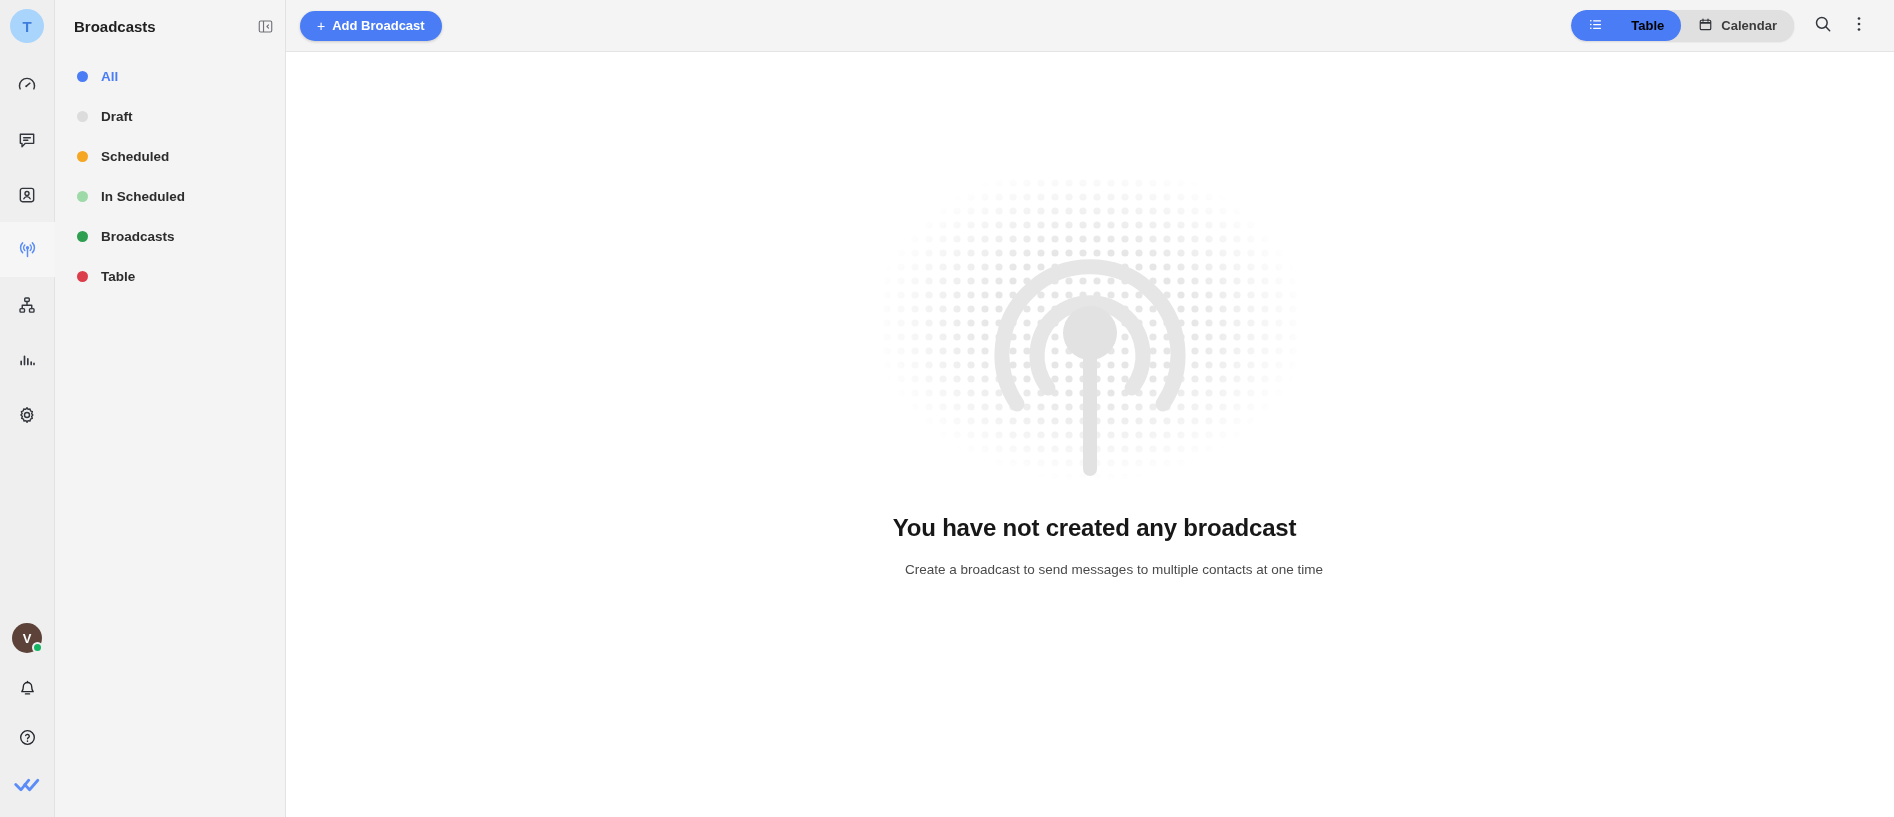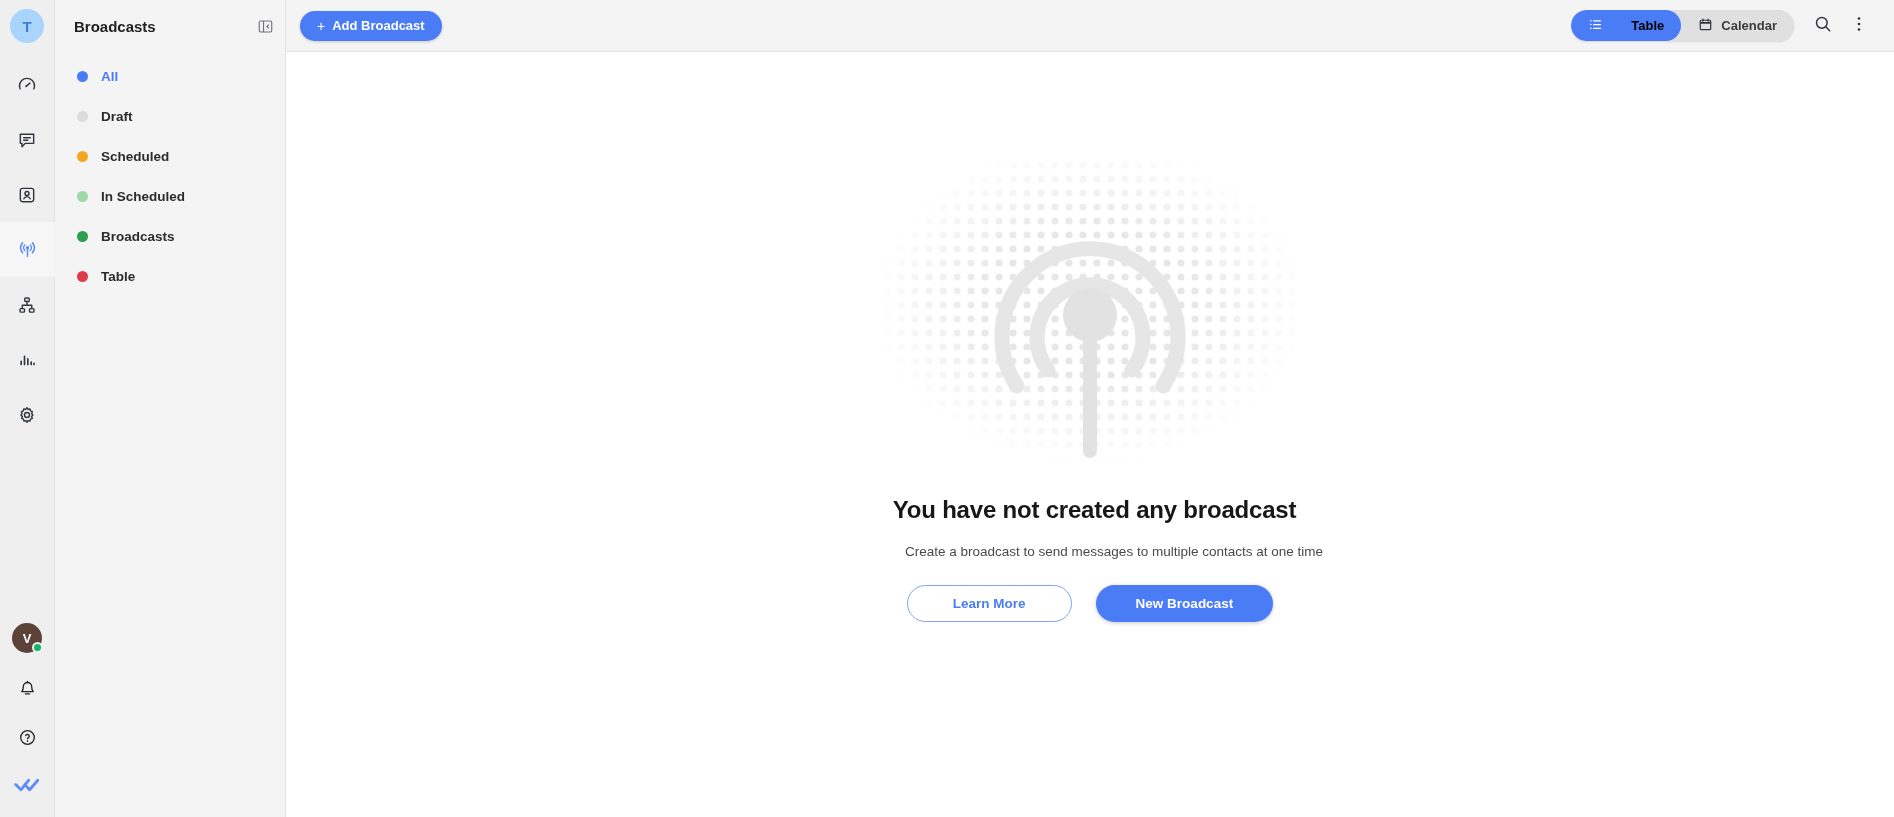--- a/index.html
+++ b/index.html
@@ -391,19 +391,15 @@
           </g>
 
           <rect x="203" y="155" width="14" height="145" rx="7" fill="#e2e2e2"></rect>
           <circle cx="210" cy="157" r="27" fill="#e2e2e2"></circle>
         </svg>
       </div>
 
       <div class="empty-title">You have not created any broadcast</div>
       <div class="empty-sub">Create a broadcast to send messages to multiple contacts at one time</div>
 
-      <div class="empty-actions">
-        <button class="btn-outline">Learn More</button>
-        <button class="btn-filled">New Broadcast</button>
-      </div>
     </div>
   </div>
 </div>
 
 </body></html>

